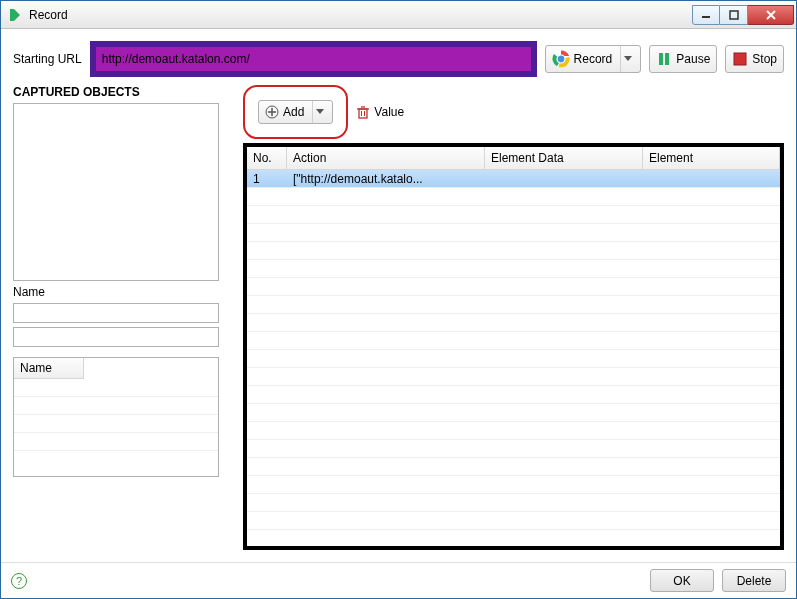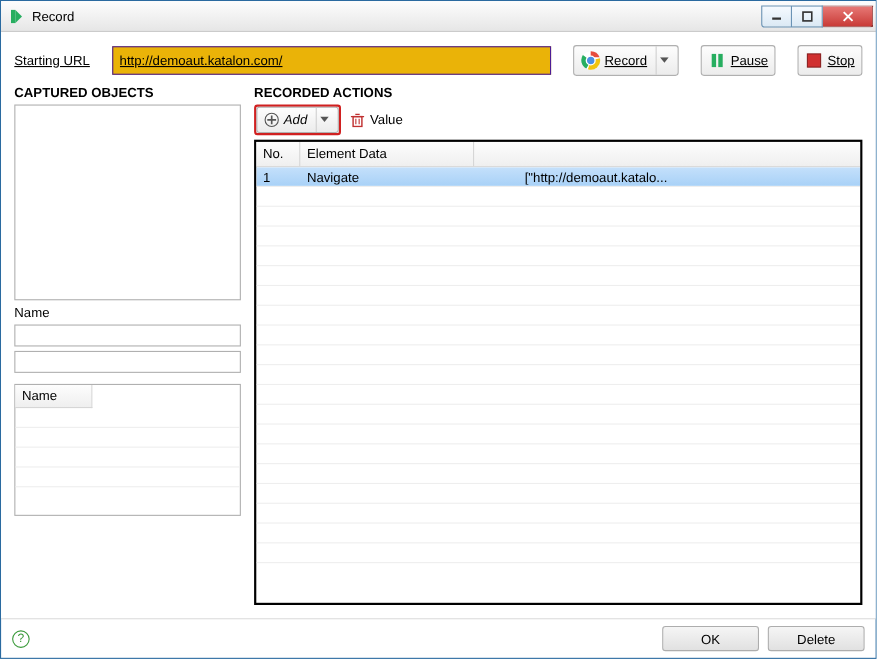--- a/index.html
+++ b/index.html
@@ -5,52 +5,52 @@
 * { box-sizing: border-box; margin: 0; padding: 0; font-family: "Segoe UI", Tahoma, sans-serif; font-size: 12px; }
 html, body { width: 797px; height: 599px; background: #d4e8f5; overflow: hidden; }
 .window { width: 797px; height: 599px; border: 1px solid #2a6aa0; display: flex; flex-direction: column; background: #fff; justify-content: flex-end; }
 .titlebar { height: 28px; background: linear-gradient(#fdfdfd, #e6e6e6); display: flex; align-items: center; border-bottom: 1px solid #c0c0c0; }
 .titlebar-left { display: flex; align-items: center; gap: 6px; padding-left: 6px; flex: 1; }
 .titlebar-controls { display: flex; height: 20px; margin-right: 2px; }
 .winbtn { width: 28px; height: 20px; display: flex; align-items: center; justify-content: center; border: 1px solid #6a93b5; border-left: none; background: linear-gradient(#f5faff, #dbe9f4); }
 .winbtn:first-child { border-left: 1px solid #6a93b5; border-radius: 0 0 0 3px; }
 .winbtn.close { width: 46px; background: linear-gradient(#e77875, #c83a36); border-color: #8a2f2d; border-radius: 0 0 3px 0; }
 .content { flex: 1; display: flex; flex-direction: column; padding: 12px; gap: 8px; background: #fff; }
-.url-row { display: flex; align-items: center; gap: 20px; text-decoration: underline; }
+.url-row { display: flex; align-items: center; gap: 8px; }
 .url-label { white-space: nowrap; }
-.url-input { flex: 1; height: 26px; border: 1px solid #4c1d95; padding: 2px 6px; background: #eab308; }
+.url-input { flex: 1; height: 36px; border: 6px solid #4c1d95; padding: 2px 6px; background: #a21caf; }
 .tool-btn { height: 28px; display: flex; align-items: center; gap: 4px; padding: 0 6px; border: 1px solid #b0b0b0; border-radius: 3px; background: linear-gradient(#fdfdfd,#ececec); cursor: default; }
 .tool-drop { width: 14px; display: flex; justify-content: center; border-left: 1px solid #d0d0d0; margin-left: 4px; height: 100%; align-items: center; }
-.body-row { flex: 1; display: flex; gap: 12px; min-height: 0; }
+.body-row { flex: 1; display: flex; gap: 24px; min-height: 0; }
 .col-left { width: 206px; display: flex; flex-direction: column; gap: 4px; }
 .col-right { flex: 1; display: flex; flex-direction: column; gap: 4px; min-width: 0; }
 .section-title { font-weight: bold; }
 .panel-box { border: 1px solid #b0b0b0; background: #fff; }
 .captured-box { height: 178px; }
 .text-field { height: 20px; border: 1px solid #b0b0b0; background: #fff; width: 100%; padding: 2px 4px; }
 .prop-table { border: 1px solid #b0b0b0; height: 120px; margin-top: 6px; display: flex; flex-direction: column; }
 .prop-header { display: flex; }
 .prop-header > div { border-right: 1px solid #d6d6d6; border-bottom: 1px solid #d6d6d6; padding: 3px 6px; background: linear-gradient(#fdfdfd,#efefef); }
 .prop-row { display: flex; border-bottom: 1px solid #eee; height: 18px; }
 .actions-bar { display: flex; align-items: center; gap: 8px; }
-.add-highlight { border: 2px solid #d02020; padding: 0; border-radius: 3px; display: inline-flex; font-style: italic; }
-.actions-table { flex: 1; border: 2px solid #000000; background: #fff; display: flex; flex-direction: column; overflow: hidden; }
+.add-highlight { border: 2px solid #d02020; padding: 13px; border-radius: 14px; display: inline-flex; }
+.actions-table { flex: 1; border: 4px solid #000000; background: #fff; display: flex; flex-direction: column; overflow: hidden; }
 .ath { display: flex; background: linear-gradient(#fdfdfd,#efefef); border-bottom: 1px solid #d6d6d6; }
 .ath > div { padding: 4px 6px; border-right: 1px solid #d6d6d6; }
 .atbody { flex: 1; overflow: auto; }
 .atr { display: flex; height: 18px; align-items: center; border-bottom: 1px solid #eee; }
 .atr.sel { background: linear-gradient(#c4e0fb,#a8d1f7); }
 .atr > div { padding: 0 6px; overflow: hidden; text-overflow: ellipsis; white-space: nowrap; }
 .c-no { width: 40px; }
 .c-act { width: 198px; }
 .c-data { width: 158px; }
 .c-elem { flex: 1; }
 .footer { display: flex; align-items: center; justify-content: space-between; padding: 6px 10px; border-top: 1px solid #ddd; }
 .help-icon { color: #3a9a3a; border: 1px solid #3a9a3a; border-radius: 50%; width: 16px; height: 16px; display: flex; align-items: center; justify-content: center; font-size: 11px; }
-.dlg-btn { width: 88px; height: 23px; border: 1px solid #adadad; background: linear-gradient(#f5f5f5,#e1e1e1); border-radius: 3px; }
+.dlg-btn { width: 64px; height: 23px; border: 1px solid #adadad; background: linear-gradient(#f5f5f5,#e1e1e1); border-radius: 3px; }
 .icon-svg { display: block; }
 .chrome-ball { width:18px; height:18px; }
 </style>
 </head>
 <body>
 
 <div class="window">
   <div class="titlebar">
     <div class="titlebar-left">
       <svg class="icon-svg" width="16" height="16">
@@ -126,21 +126,20 @@
             <div style="width:70px">Name</div>
           </div>
           <div class="prop-row"></div>
           <div class="prop-row"></div>
           <div class="prop-row"></div>
           <div class="prop-row"></div>
         </div>
       </div>
 
       <div class="col-right">
-        <div class="section-title">RECORDED ACTIONS</div>
         <div class="actions-bar">
           <span class="add-highlight">
             <span class="tool-btn" style="height:24px">
               <svg width="14" height="14">
                   <circle cx="7" cy="7" r="6" fill="none" stroke="#555"></circle>
                   <line x1="7" y1="3" x2="7" y2="11" stroke="#555" stroke-width="1.5"></line>
                   <line x1="3" y1="7" x2="11" y2="7" stroke="#555" stroke-width="1.5"></line>
                 </svg>
               <span>Add</span>
               <span class="tool-drop">
@@ -157,26 +156,27 @@
                 <line x1="5" y1="2" x2="9" y2="2" stroke="#c03030" stroke-width="1.3"></line>
                 <line x1="5.5" y1="6" x2="5.5" y2="11" stroke="#c03030"></line>
                 <line x1="8.5" y1="6" x2="8.5" y2="11" stroke="#c03030"></line>
               </svg>
             <span>Value</span>
           </span>
         </div>
         <div class="actions-table">
           <div class="ath">
             <div class="c-no">No.</div>
+            <div class="c-act">Action</div>
             <div class="c-data">Element Data</div>
+            <div class="c-elem">Element</div>
           </div>
           <div class="atbody" id="atbody">
               <div class="atr sel">
                 <div class="c-no">1</div>
-                <div class="c-act">Navigate</div>
                 <div class="c-data">["http://demoaut.katalo...</div>
                 <div class="c-elem"></div>
               </div>
               <div class="atr">
                 <div class="c-no"></div>
                 <div class="c-act"></div>
                 <div class="c-data"></div>
                 <div class="c-elem"></div>
               </div>
               <div class="atr">

